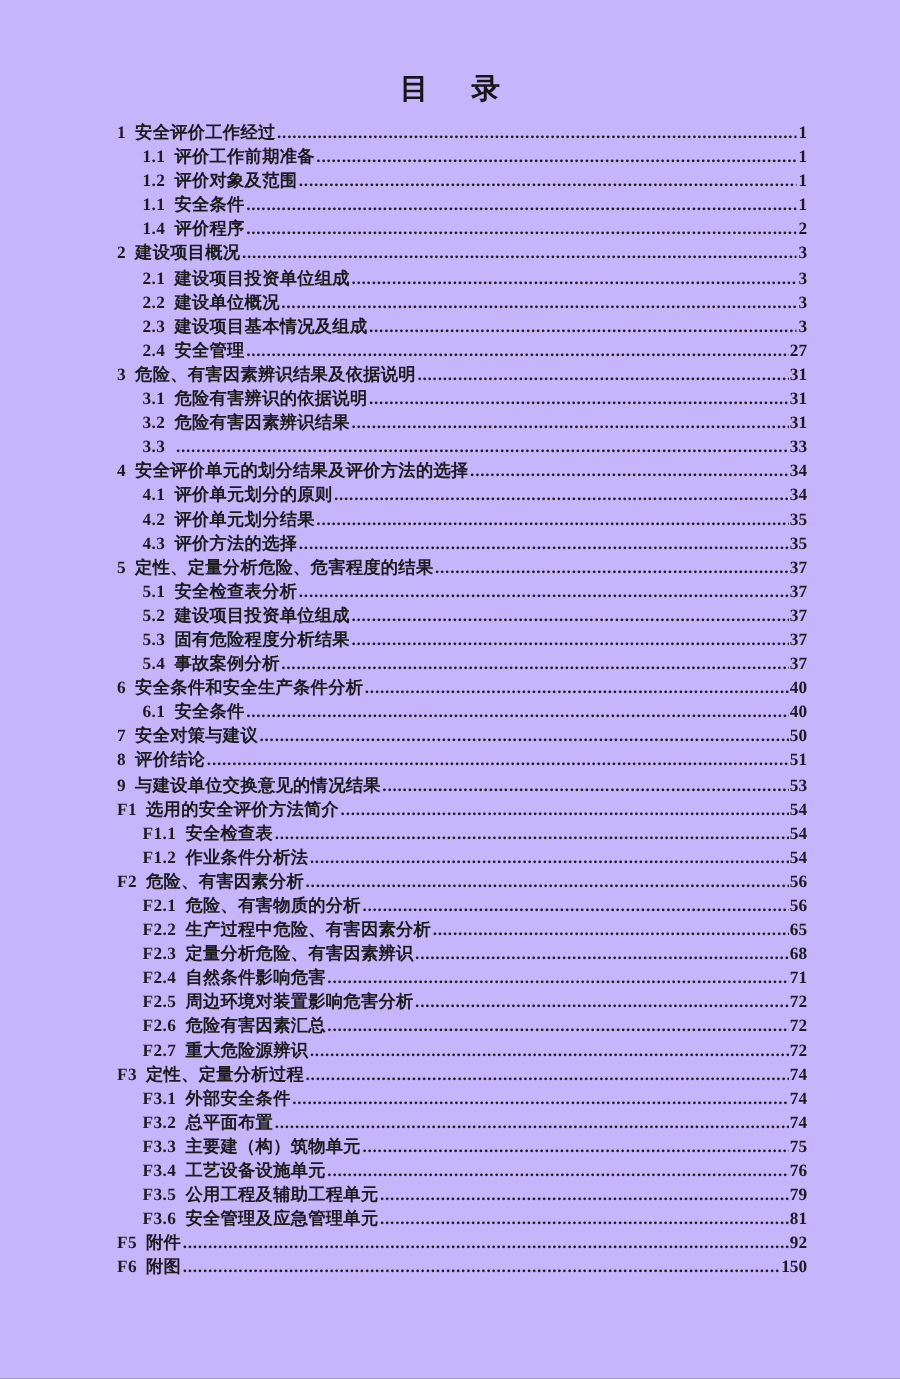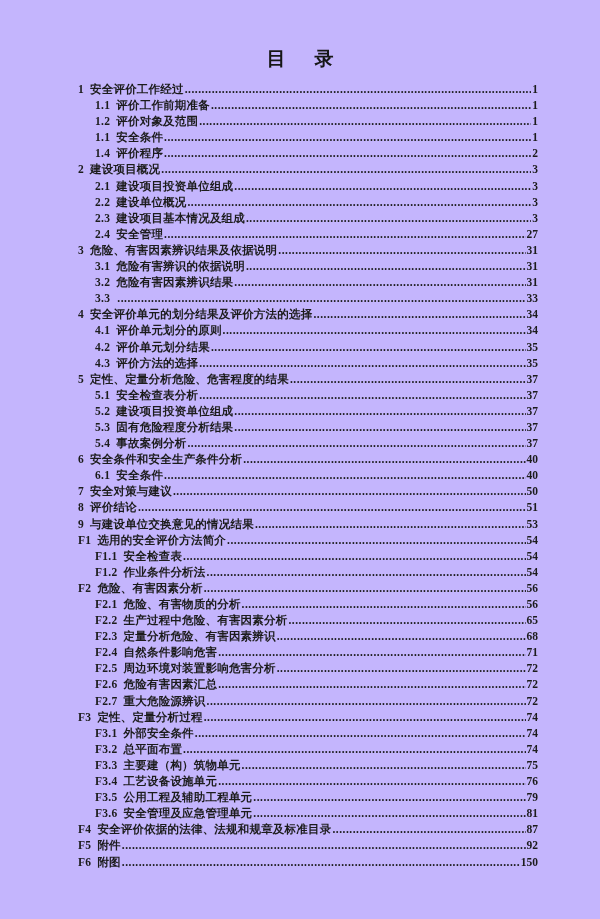--- a/index.html
+++ b/index.html
@@ -390,26 +390,20 @@
     <span class="pagenum">79</span>
   </div>
 
   <div class="row level2">
     <span class="num">F3.6</span>
     <span class="label">安全管理及应急管理单元</span>
     <span class="dots"></span>
     <span class="pagenum">81</span>
   </div>
 
-  <div class="row level1">
-    <span class="num">F4</span>
-    <span class="label">安全评价依据的法律、法规和规章及标准目录</span>
-    <span class="dots"></span>
-    <span class="pagenum">87</span>
-  </div>
 
   <div class="row level1">
     <span class="num">F5</span>
     <span class="label">附件</span>
     <span class="dots"></span>
     <span class="pagenum">92</span>
   </div>
 
   <div class="row level1">
     <span class="num">F6</span>

